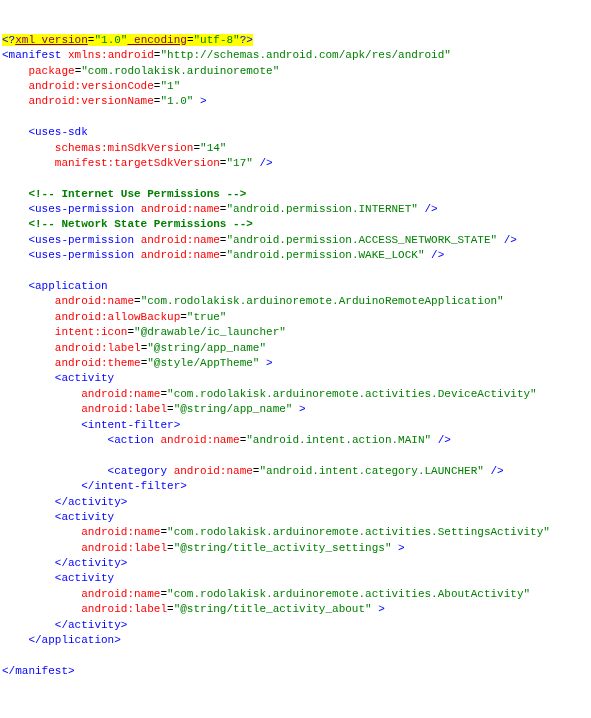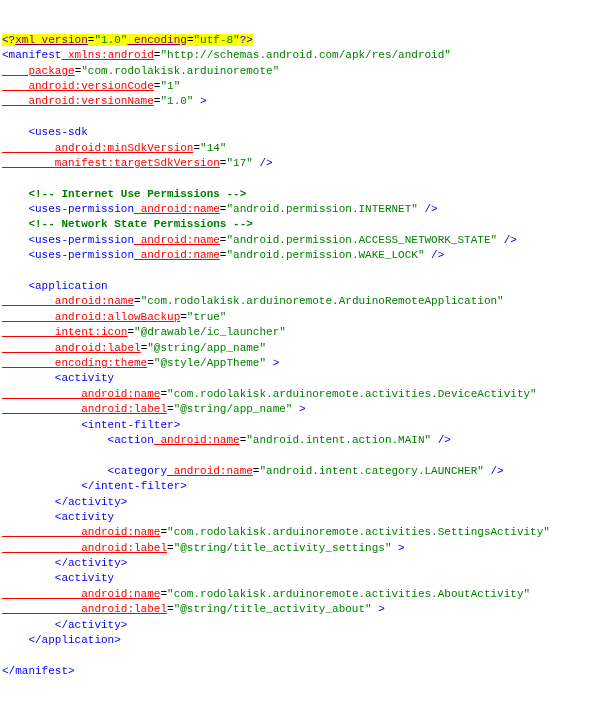--- a/index.html
+++ b/index.html
@@ -8,50 +8,50 @@
     line-height: 1.4;
     background: #ffffff;
     color: #000;
     white-space: pre;
     margin: 2px;
     padding: 0;
   }
   .hl { background: #ffff00; }
   .blue { color: #0000ff; }
   .brown { color: #7f0055; font-weight: normal; text-decoration: underline; }
-  .attr { color: #ff0000; text-decoration: underline; }
+  .attr { color: #ff0000; }
   .str { color: #008000; }
   .black { color: #000000; }
   .comment { color: #008000; font-weight: bold; }
 </style>
 </head>
 <body>
 
 <div><span class="hl"><span class="blue">&lt;?</span><span class="brown">xml version</span><span class="black">=</span><span class="str">"1.0"</span><span class="brown"> encoding</span><span class="black">=</span><span class="str">"utf-8"</span><span class="blue">?&gt;</span></span>
 <span class="blue">&lt;manifest</span><span class="attr"> xmlns:android</span><span class="black">=</span><span class="str">"http://schemas.android.com/apk/res/android"</span>
 <span class="attr">    package</span><span class="black">=</span><span class="str">"com.rodolakisk.arduinoremote"</span>
 <span class="attr">    android:versionCode</span><span class="black">=</span><span class="str">"1"</span>
 <span class="attr">    android:versionName</span><span class="black">=</span><span class="str">"1.0"</span><span class="blue"> &gt;</span>
 
 <span class="blue">    &lt;uses-sdk</span>
-<span class="attr">        android:minSdkVersion</span><span class="black">=</span><span class="str">"14"</span>
+<span class="attr">        schemas:minSdkVersion</span><span class="black">=</span><span class="str">"14"</span>
 <span class="attr">        manifest:targetSdkVersion</span><span class="black">=</span><span class="str">"17"</span><span class="blue"> /&gt;</span>
 
 <span class="comment">    &lt;!-- Internet Use Permissions --&gt;</span>
 <span class="blue">    &lt;uses-permission</span><span class="attr"> android:name</span><span class="black">=</span><span class="str">"android.permission.INTERNET"</span><span class="blue"> /&gt;</span>
 <span class="comment">    &lt;!-- Network State Permissions --&gt;</span>
 <span class="blue">    &lt;uses-permission</span><span class="attr"> android:name</span><span class="black">=</span><span class="str">"android.permission.ACCESS_NETWORK_STATE"</span><span class="blue"> /&gt;</span>
 <span class="blue">    &lt;uses-permission</span><span class="attr"> android:name</span><span class="black">=</span><span class="str">"android.permission.WAKE_LOCK"</span><span class="blue"> /&gt;</span>
 
 <span class="blue">    &lt;application</span>
 <span class="attr">        android:name</span><span class="black">=</span><span class="str">"com.rodolakisk.arduinoremote.ArduinoRemoteApplication"</span>
 <span class="attr">        android:allowBackup</span><span class="black">=</span><span class="str">"true"</span>
 <span class="attr">        intent:icon</span><span class="black">=</span><span class="str">"@drawable/ic_launcher"</span>
 <span class="attr">        android:label</span><span class="black">=</span><span class="str">"@string/app_name"</span>
-<span class="attr">        encoding:theme</span><span class="black">=</span><span class="str">"@style/AppTheme"</span><span class="blue"> &gt;</span>
+<span class="attr">        android:theme</span><span class="black">=</span><span class="str">"@style/AppTheme"</span><span class="blue"> &gt;</span>
 <span class="blue">        &lt;activity</span>
 <span class="attr">            android:name</span><span class="black">=</span><span class="str">"com.rodolakisk.arduinoremote.activities.DeviceActivity"</span>
 <span class="attr">            android:label</span><span class="black">=</span><span class="str">"@string/app_name"</span><span class="blue"> &gt;</span>
 <span class="blue">            &lt;intent-filter&gt;</span>
 <span class="blue">                &lt;action</span><span class="attr"> android:name</span><span class="black">=</span><span class="str">"android.intent.action.MAIN"</span><span class="blue"> /&gt;</span>
 
 <span class="blue">                &lt;category</span><span class="attr"> android:name</span><span class="black">=</span><span class="str">"android.intent.category.LAUNCHER"</span><span class="blue"> /&gt;</span>
 <span class="blue">            &lt;/intent-filter&gt;</span>
 <span class="blue">        &lt;/activity&gt;</span>
 <span class="blue">        &lt;activity</span>

